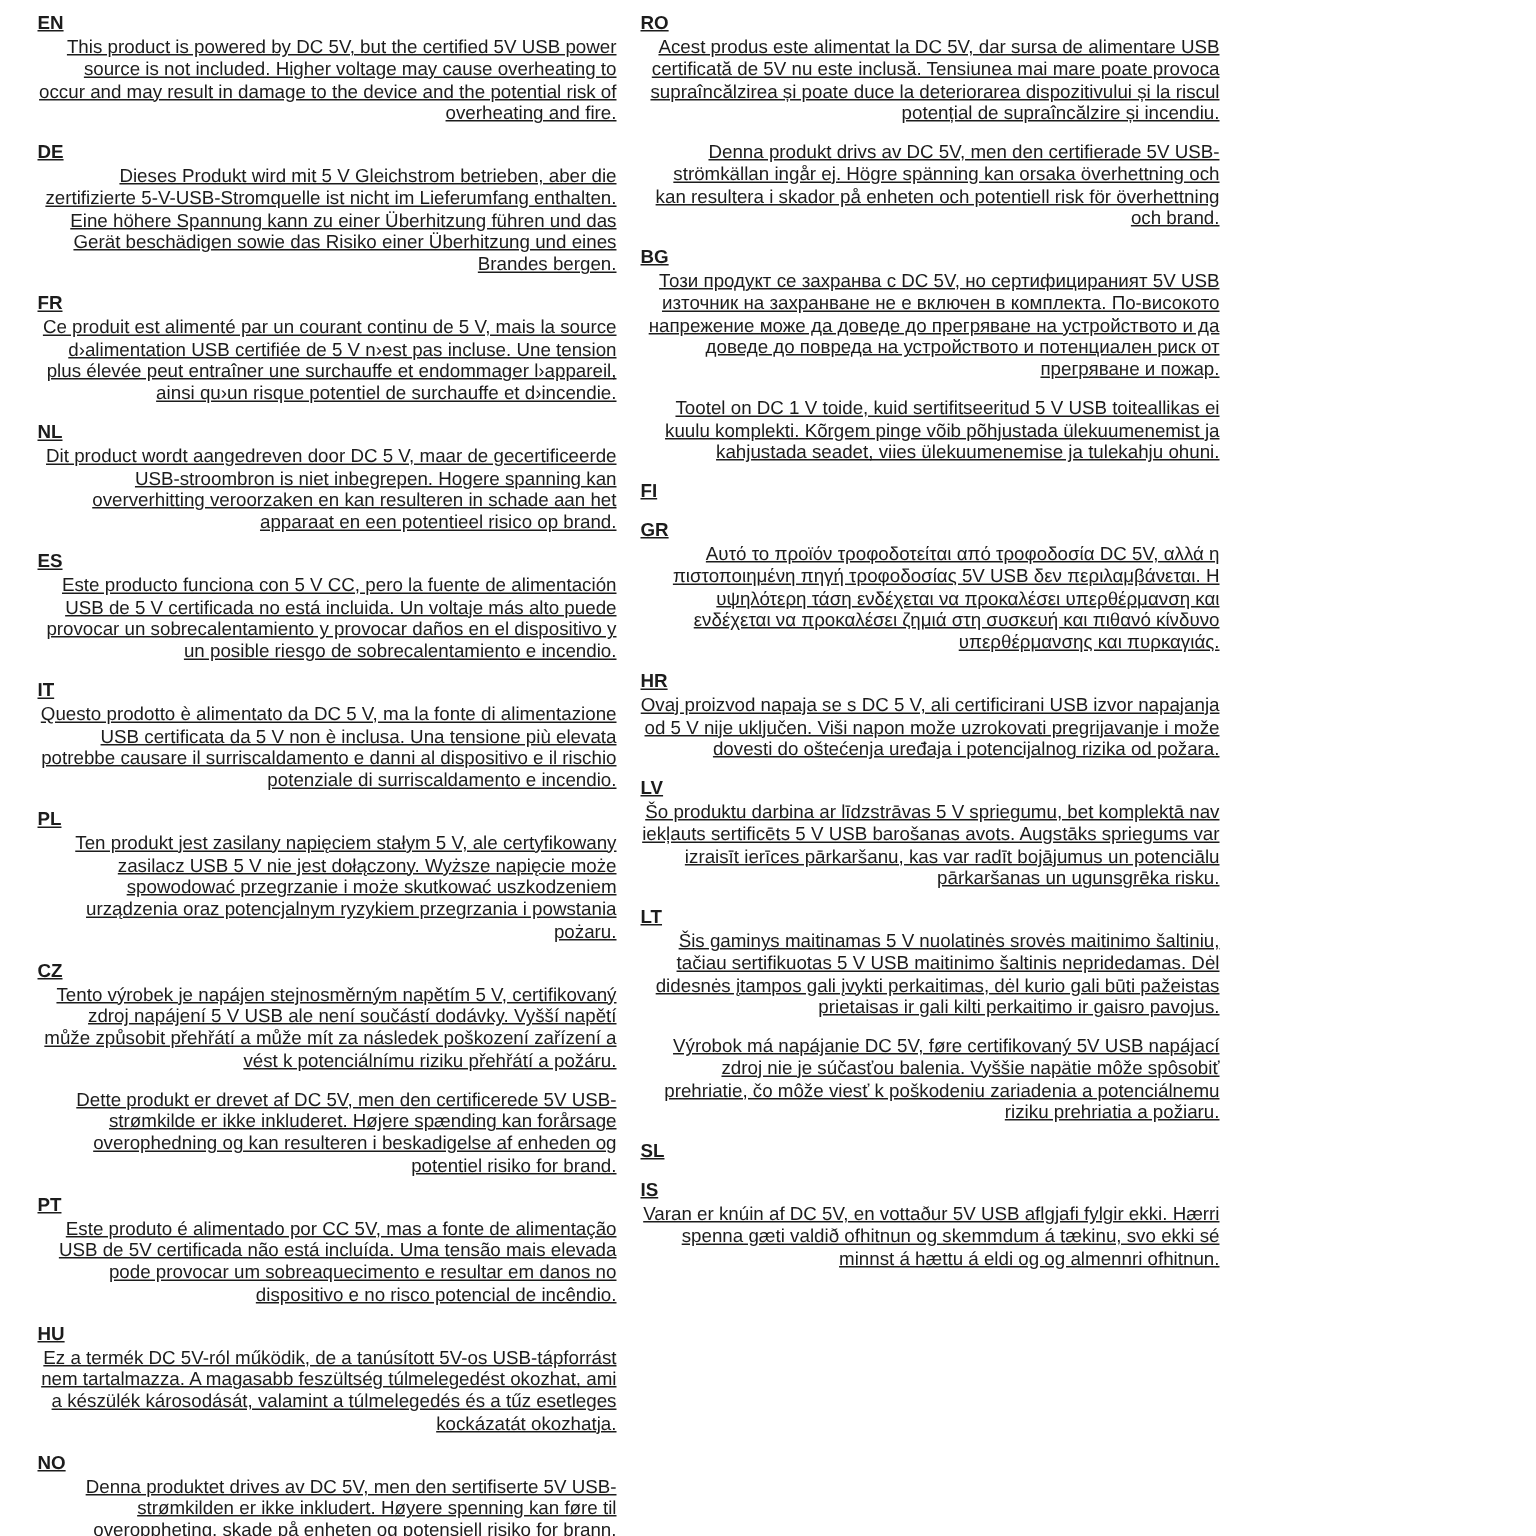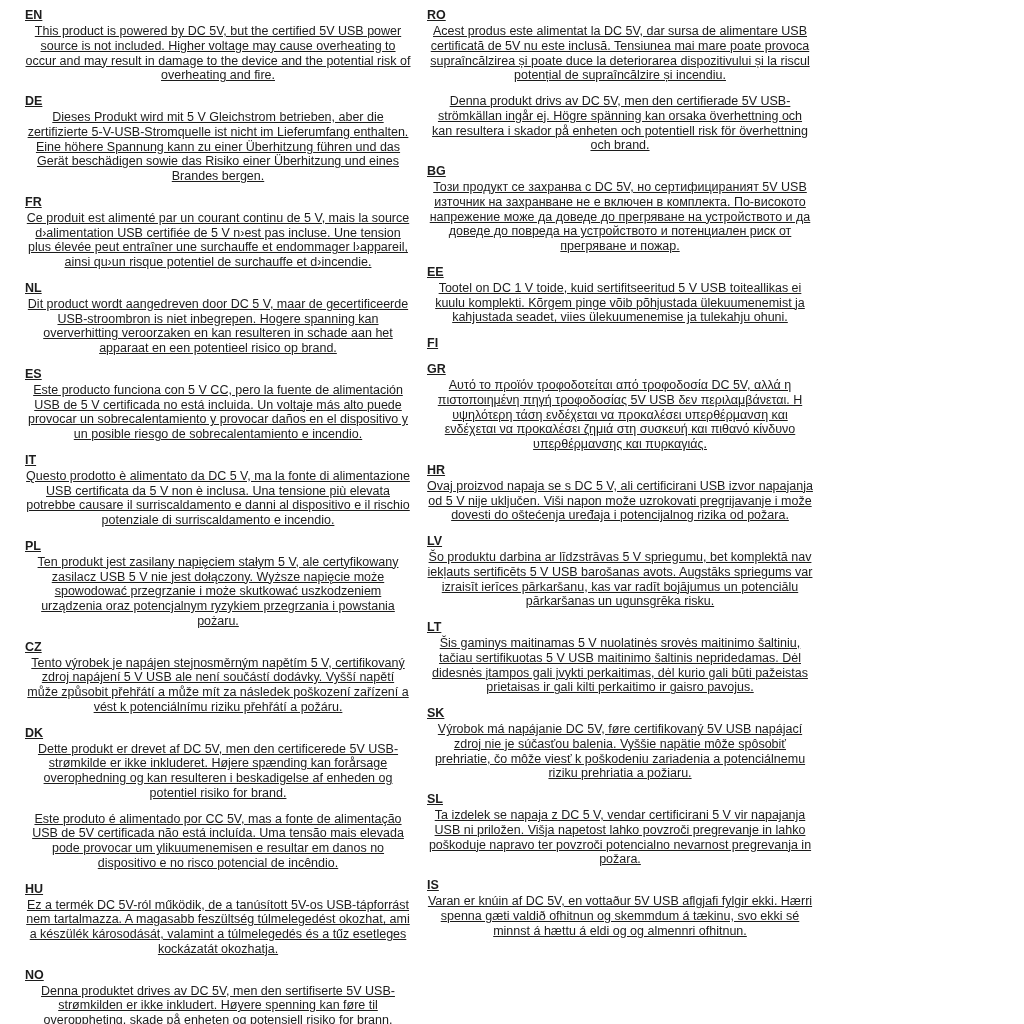--- a/index.html
+++ b/index.html
@@ -37,21 +37,21 @@
   .code {
     font-size: 12.5px;
     font-weight: bold;
     margin: 0;
     padding: 0;
     line-height: 1.2;
   }
   .text {
     margin: 1px 0 0 0;
     padding: 0;
-    text-align: center;
+    text-align: right;
   }
 </style>
 </head>
 <body>
 
 <div class="page">
 
   <div class="column">
     <section class="block">
       <h2 class="code">EN</h2>
@@ -79,25 +79,25 @@
     </section>
     <section class="block">
       <h2 class="code">PL</h2>
       <p class="text">Ten produkt jest zasilany napięciem stałym 5 V, ale certyfikowany zasilacz USB 5 V nie jest dołączony. Wyższe napięcie może spowodować przegrzanie i może skutkować uszkodzeniem urządzenia oraz potencjalnym ryzykiem przegrzania i powstania pożaru.</p>
     </section>
     <section class="block">
       <h2 class="code">CZ</h2>
       <p class="text">Tento výrobek je napájen stejnosměrným napětím 5 V, certifikovaný zdroj napájení 5 V USB ale není součástí dodávky. Vyšší napětí může způsobit přehřátí a může mít za následek poškození zařízení a vést k potenciálnímu riziku přehřátí a požáru.</p>
     </section>
     <section class="block">
-      <h2 class="code">DK</h2>
       <p class="text">Dette produkt er drevet af DC 5V, men den certificerede 5V USB-strømkilde er ikke inkluderet. Højere spænding kan forårsage overophedning og kan resulteren i beskadigelse af enheden og potentiel risiko for brand.</p>
     </section>
     <section class="block">
-      <p class="text">Este produto é alimentado por CC 5V, mas a fonte de alimentação USB de 5V certificada não está incluída. Uma tensão mais elevada pode provocar um ylikuumenemisen e resultar em danos no dispositivo e no risco potencial de incêndio.</p>
+      <h2 class="code">PT</h2>
+      <p class="text">Este produto é alimentado por CC 5V, mas a fonte de alimentação USB de 5V certificada não está incluída. Uma tensão mais elevada pode provocar um sobreaquecimento e resultar em danos no dispositivo e no risco potencial de incêndio.</p>
     </section>
     <section class="block">
       <h2 class="code">HU</h2>
       <p class="text">Ez a termék DC 5V-ról működik, de a tanúsított 5V-os USB-tápforrást nem tartalmazza. A magasabb feszültség túlmelegedést okozhat, ami a készülék károsodását, valamint a túlmelegedés és a tűz esetleges kockázatát okozhatja.</p>
     </section>
     <section class="block">
       <h2 class="code">NO</h2>
       <p class="text">Denna produktet drives av DC 5V, men den sertifiserte 5V USB-strømkilden er ikke inkludert. Høyere spenning kan føre til overoppheting, skade på enheten og potensiell risiko for brann.</p>
     </section>
   </div>
@@ -108,21 +108,20 @@
       <p class="text">Acest produs este alimentat la DC 5V, dar sursa de alimentare USB certificată de 5V nu este inclusă. Tensiunea mai mare poate provoca supraîncălzirea și poate duce la deteriorarea dispozitivului și la riscul potențial de supraîncălzire și incendiu.</p>
     </section>
     <section class="block">
       <p class="text">Denna produkt drivs av DC 5V, men den certifierade 5V USB-strömkällan ingår ej. Högre spänning kan orsaka överhettning och kan resultera i skador på enheten och potentiell risk för överhettning och brand.</p>
     </section>
     <section class="block">
       <h2 class="code">BG</h2>
       <p class="text">Този продукт се захранва с DC 5V, но сертифицираният 5V USB източник на захранване не е включен в комплекта. По-високото напрежение може да доведе до прегряване на устройството и да доведе до повреда на устройството и потенциален риск от прегряване и пожар.</p>
     </section>
     <section class="block">
-      <h2 class="code">EE</h2>
       <p class="text">Tootel on DC 1 V toide, kuid sertifitseeritud 5 V USB toiteallikas ei kuulu komplekti. Kõrgem pinge võib põhjustada ülekuumenemist ja kahjustada seadet, viies ülekuumenemise ja tulekahju ohuni.</p>
     </section>
     <section class="block">
       <h2 class="code">FI</h2>
     </section>
     <section class="block">
       <h2 class="code">GR</h2>
       <p class="text">Αυτό το προϊόν τροφοδοτείται από τροφοδοσία DC 5V, αλλά η πιστοποιημένη πηγή τροφοδοσίας 5V USB δεν περιλαμβάνεται. Η υψηλότερη τάση ενδέχεται να προκαλέσει υπερθέρμανση και ενδέχεται να προκαλέσει ζημιά στη συσκευή και πιθανό κίνδυνο υπερθέρμανσης και πυρκαγιάς.</p>
     </section>
     <section class="block">
@@ -131,26 +130,24 @@
     </section>
     <section class="block">
       <h2 class="code">LV</h2>
       <p class="text">Šo produktu darbina ar līdzstrāvas 5 V spriegumu, bet komplektā nav iekļauts sertificēts 5 V USB barošanas avots. Augstāks spriegums var izraisīt ierīces pārkaršanu, kas var radīt bojājumus un potenciālu pārkaršanas un ugunsgrēka risku.</p>
     </section>
     <section class="block">
       <h2 class="code">LT</h2>
       <p class="text">Šis gaminys maitinamas 5 V nuolatinės srovės maitinimo šaltiniu, tačiau sertifikuotas 5 V USB maitinimo šaltinis nepridedamas. Dėl didesnės įtampos gali įvykti perkaitimas, dėl kurio gali būti pažeistas prietaisas ir gali kilti perkaitimo ir gaisro pavojus.</p>
     </section>
     <section class="block">
-      <h2 class="code">SK</h2>
       <p class="text">Výrobok má napájanie DC 5V, føre certifikovaný 5V USB napájací zdroj nie je súčasťou balenia. Vyššie napätie môže spôsobiť prehriatie, čo môže viesť k poškodeniu zariadenia a potenciálnemu riziku prehriatia a požiaru.</p>
     </section>
     <section class="block">
       <h2 class="code">SL</h2>
-      <p class="text">Ta izdelek se napaja z DC 5 V, vendar certificirani 5 V vir napajanja USB ni priložen. Višja napetost lahko povzroči pregrevanje in lahko poškoduje napravo ter povzroči potencialno nevarnost pregrevanja in požara.</p>
     </section>
     <section class="block">
       <h2 class="code">IS</h2>
       <p class="text">Varan er knúin af DC 5V, en vottaður 5V USB aflgjafi fylgir ekki. Hærri spenna gæti valdið ofhitnun og skemmdum á tækinu, svo ekki sé minnst á hættu á eldi og og almennri ofhitnun.</p>
     </section>
   </div>
 
 </div>
 
 </body></html>

